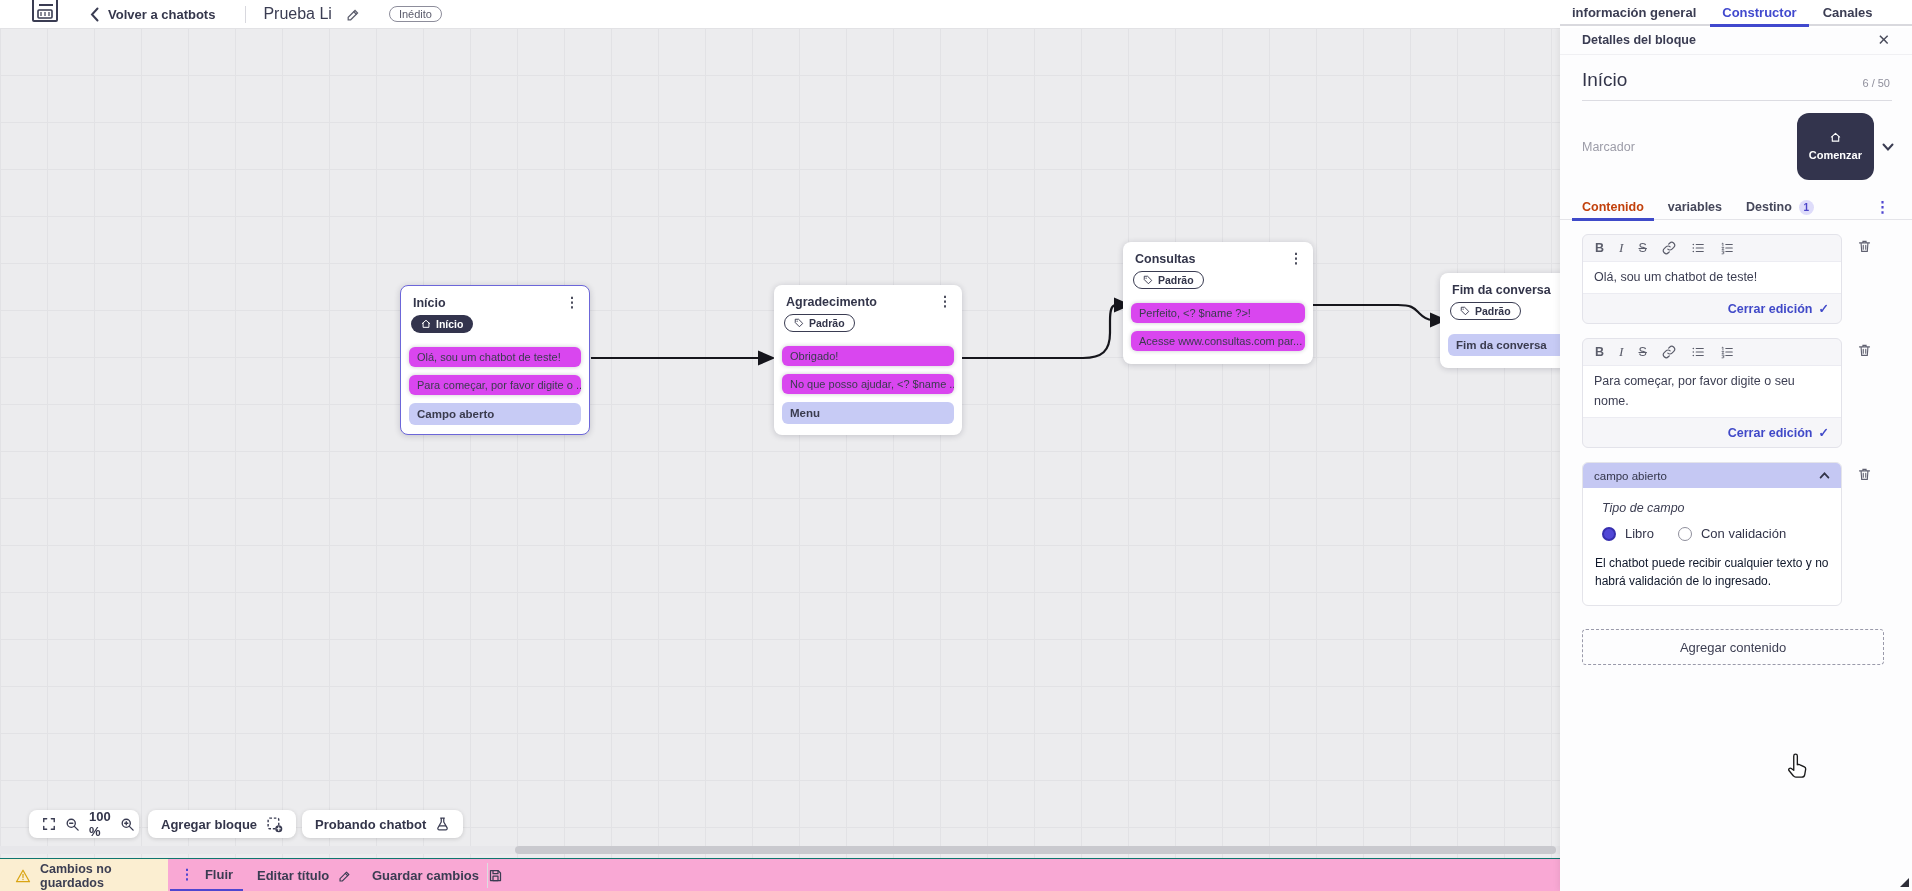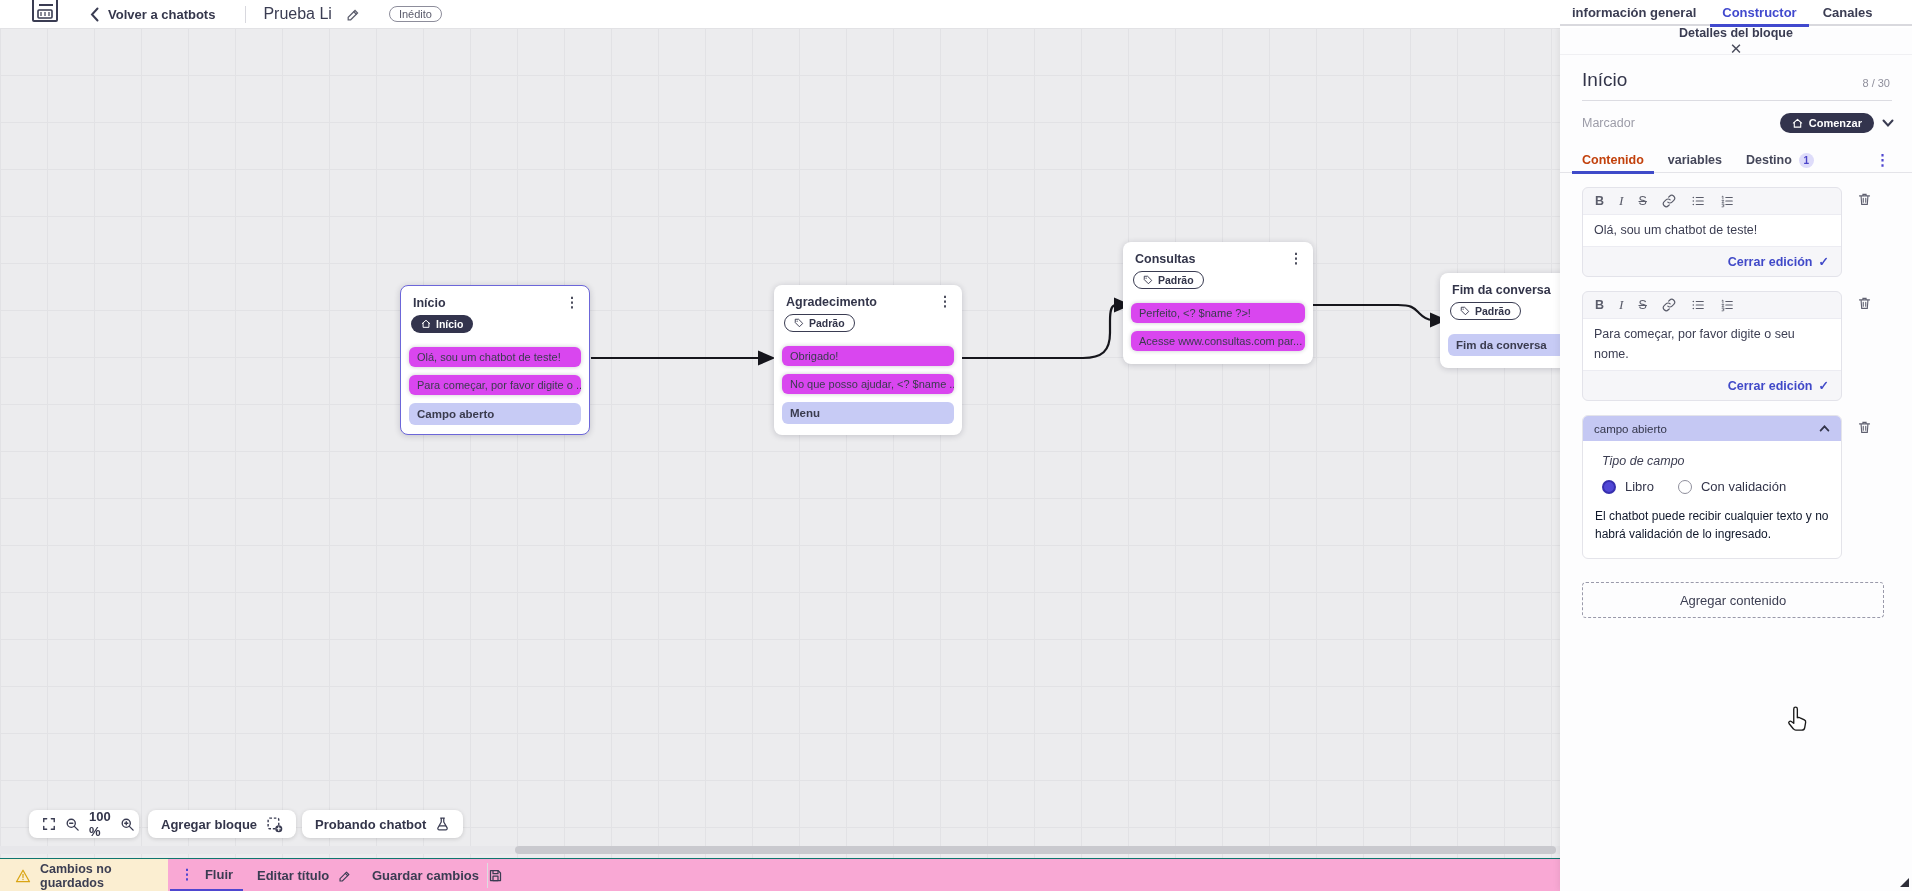--- a/index.html
+++ b/index.html
@@ -66,32 +66,32 @@
   .flow-tab .kebab{color:#4f46d0;}
   .flow-label{font-size:13px;font-weight:bold;color:#3a3c52;}
   .bar-btn{position:absolute;top:0;height:33px;display:flex;align-items:center;gap:9px;
            font-size:13px;font-weight:bold;color:#3a3c52;cursor:pointer;}
   .footer-divider{position:absolute;left:487px;top:4px;width:1px;height:25px;background:#dcdce0;}
 
   
   .panel{position:absolute;left:1560px;top:26px;width:352px;height:865px;background:#fdfdfe;
          box-shadow:-2px 0 6px rgba(0,0,0,.06);z-index:30;box-sizing:border-box;}
   .panel-head{height:28px;display:flex;align-items:center;justify-content:space-between;
-              padding:0 22px;border-bottom:1px solid #f0f0f3;flex-direction:column;}
+              padding:0 22px;border-bottom:1px solid #f0f0f3;}
   .panel-head-title{font-size:12.5px;font-weight:bold;color:#3a3c52;}
   .close-x{font-size:15px;color:#4a4c5c;cursor:pointer;}
   .panel-title-row{display:flex;align-items:flex-end;justify-content:space-between;margin:14px 22px 0 22px;}
   .panel-title{font-size:19px;color:#33354a;}
   .panel-counter{font-size:11px;color:#8f8f9c;padding-bottom:2px;}
   .panel-divider{height:1px;background:#dcdce2;margin:9px 20px 0 22px;}
   .marker-row{display:flex;align-items:center;justify-content:space-between;margin:12px 18px 0 22px;}
   .marker-label{font-size:12.5px;color:#9c9ca8;}
   .marker-right{display:flex;align-items:center;gap:8px;}
   .marker-pill{display:inline-flex;align-items:center;gap:6px;background:#33344d;color:#fff;
-               border-radius:12px;padding:4px 12px;font-size:11px;font-weight:bold;cursor:pointer;}
+               border-radius:12px;padding:19px 12px;font-size:11px;font-weight:bold;cursor:pointer;flex-direction:column;}
   .panel-tabs{display:flex;align-items:center;gap:24px;margin-top:15px;padding:0 22px;height:24px;
               border-bottom:1px solid #e4e4e9;}
   .panel-tab{font-size:12.5px;font-weight:bold;color:#45475a;position:relative;cursor:pointer;
              display:flex;align-items:center;gap:7px;}
   .panel-tab.active{color:#c2410c;}
   .panel-tab.active::after{content:"";position:absolute;left:-10px;right:-10px;bottom:-7px;height:3px;background:#3f4ac9;}
   .count-badge{width:15px;height:15px;border-radius:50%;background:#dedcfa;color:#4b44c8;
                font-size:10px;font-weight:bold;display:flex;align-items:center;justify-content:center;}
   .panel-tabs .kebab{margin-left:auto;color:#4f46d0;font-size:15px;}
   .panel-body{position:relative;padding:14px 20px 0 22px;}
@@ -346,21 +346,21 @@
   </div>
 
   <div class="panel">
     <div class="panel-head">
       <span class="panel-head-title">Detalles del bloque</span>
       <span class="close-x">✕</span>
     </div>
 
     <div class="panel-title-row">
       <span class="panel-title">Início</span>
-      <span class="panel-counter">8 / 30</span>
+      <span class="panel-counter">6 / 50</span>
     </div>
     <div class="panel-divider"></div>
 
     <div class="marker-row">
       <span class="marker-label">Marcador</span>
       <span class="marker-right">
         <span class="marker-pill">
           <span class="icon-btn">
             <svg width="11" height="11" viewBox="0 0 24 24" fill="none" stroke="#fff" stroke-width="2.4" stroke-linecap="round" stroke-linejoin="round">
                 <path d="M3 11l9-8 9 8"></path>

